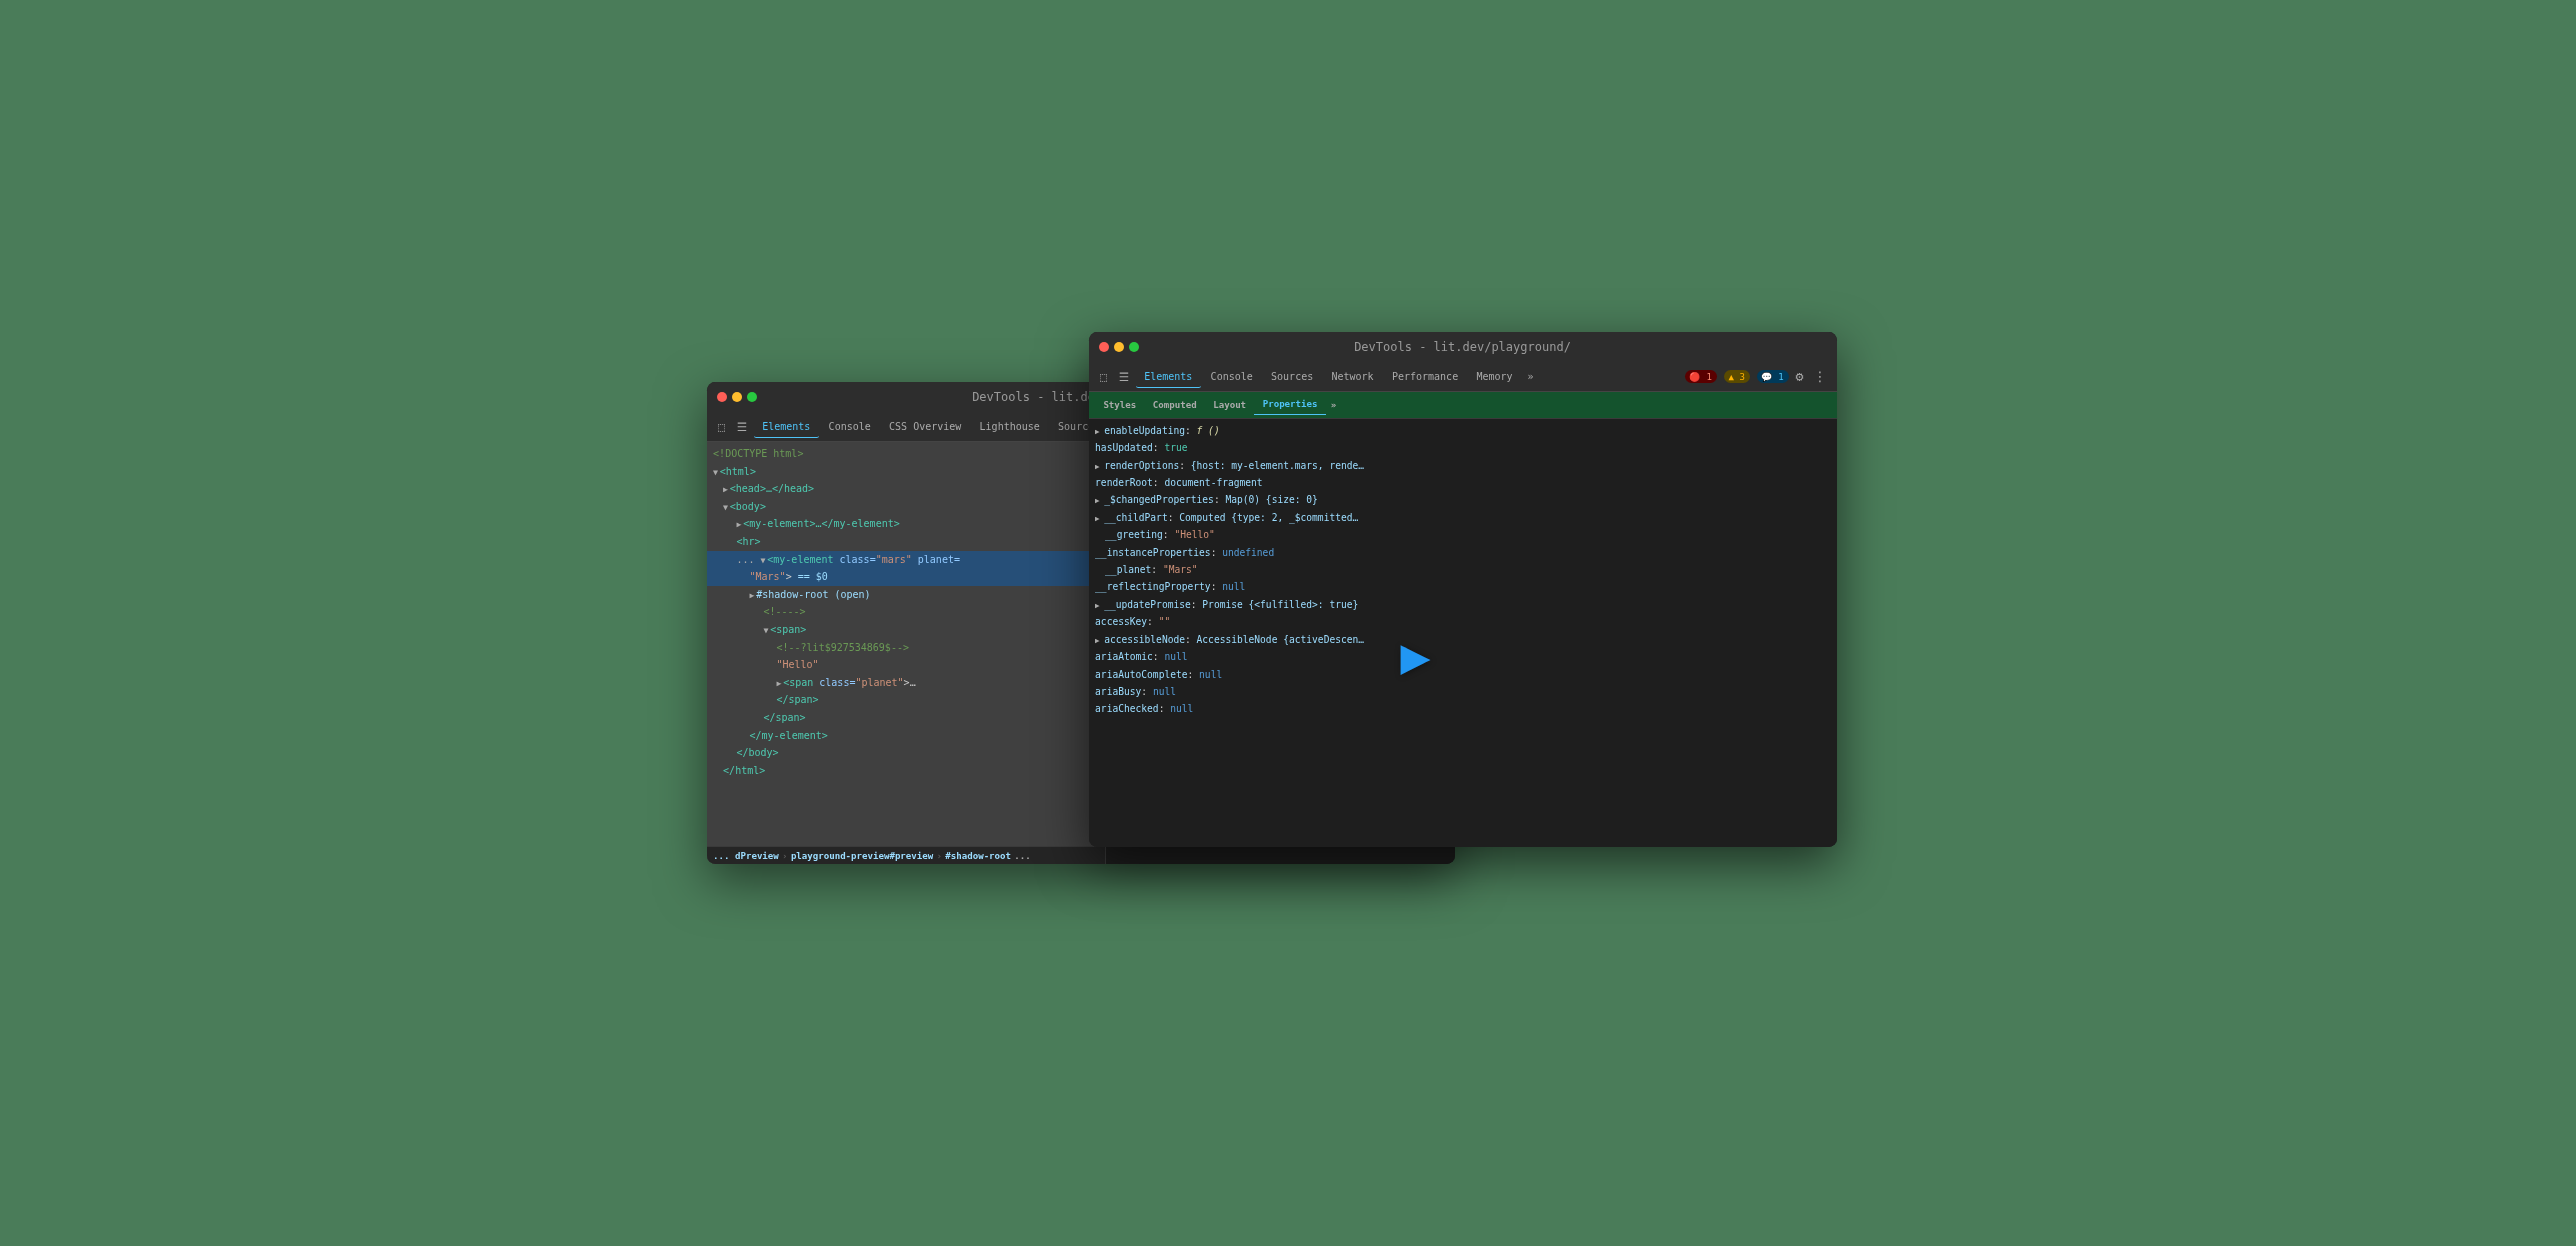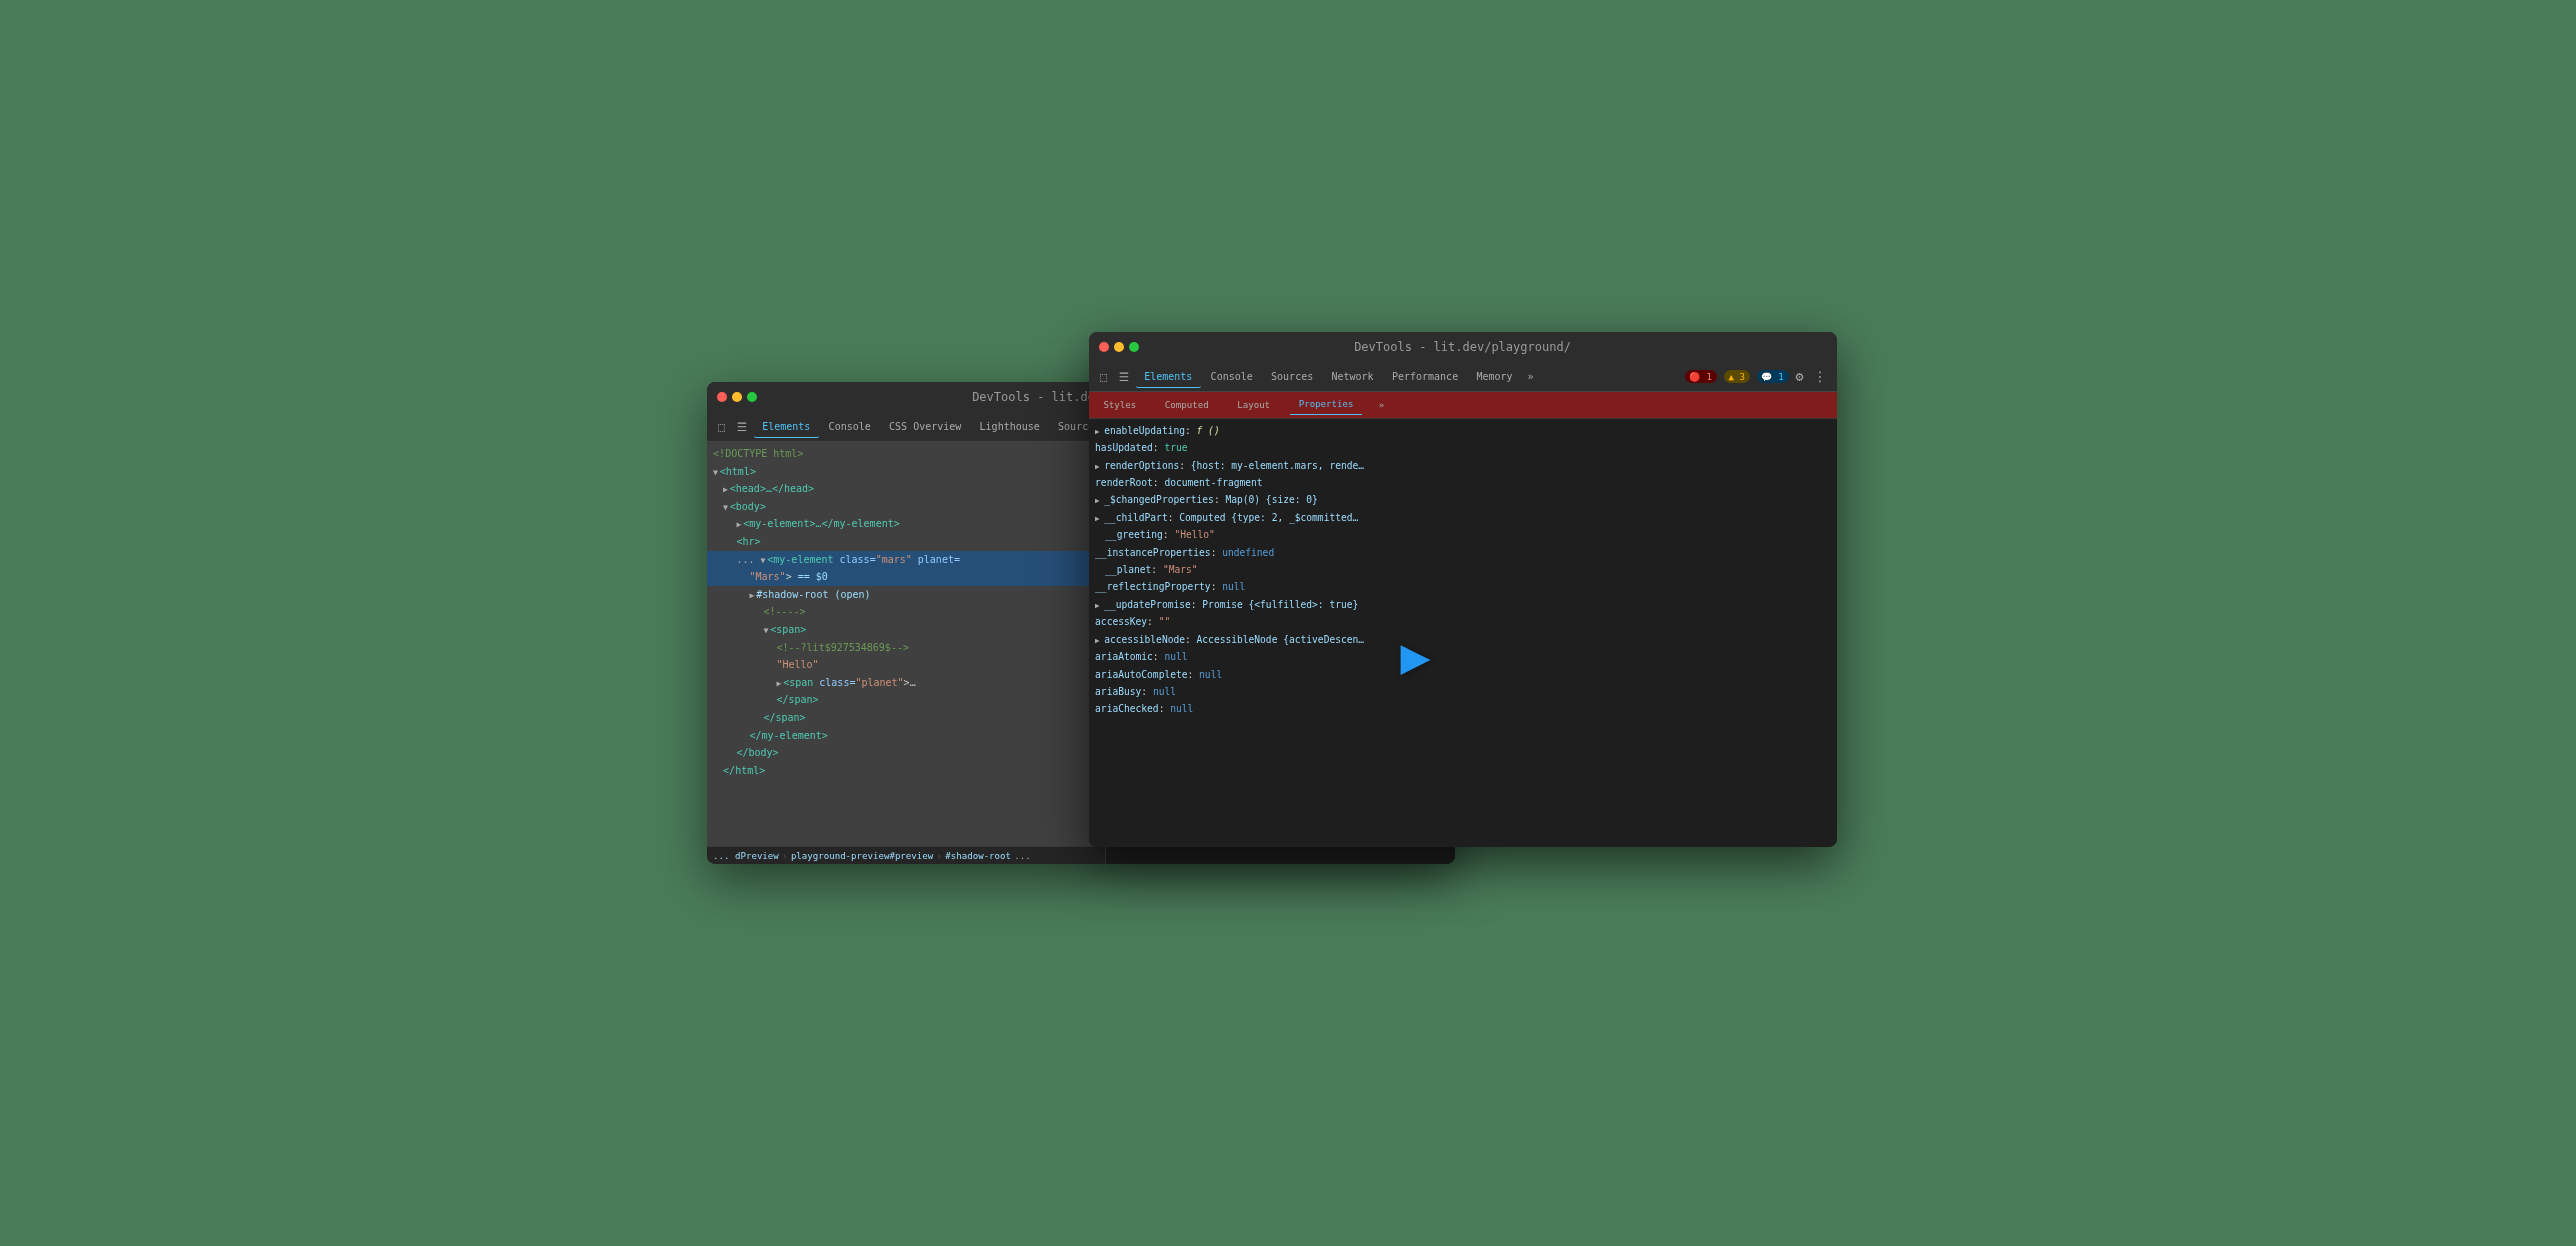--- a/index.html
+++ b/index.html
@@ -207,20 +207,21 @@
       background: #252525;
       padding: 3.3px 6.6px;
       font-size: 9.1px;
       color: #9cdcfe;
       border-top: 0.8px solid #3a3a3a;
       display: flex;
       align-items: center;
       gap: 3.3px;
       white-space: nowrap;
       overflow: hidden;
+      font-weight: bold;
     }
 
     .breadcrumb-sep { color: #555; }
 
     
     .panel-divider {
       width: 0.8px;
       background: #3a3a3a;
     }
 
@@ -228,27 +229,28 @@
     .properties-panel {
       width: 349px;
       background: #1e1e1e;
       display: flex;
       flex-direction: column;
       overflow: hidden;
     }
 
     
     .sub-tabbar {
-      background: #7f1d1d;
+      background: #14532d;
       display: flex;
       align-items: center;
       padding: 0 6.6px;
       border-bottom: 0.8px solid #3a3a3a;
       min-height: 26.6px;
-      gap: 12px;
+      gap: 0;
+      font-weight: bold;
     }
 
     .sub-tab {
       color: #aaa;
       font-size: 9.1px;
       padding: 5px 8.3px;
       cursor: pointer;
       white-space: nowrap;
     }
     .sub-tab.active {

